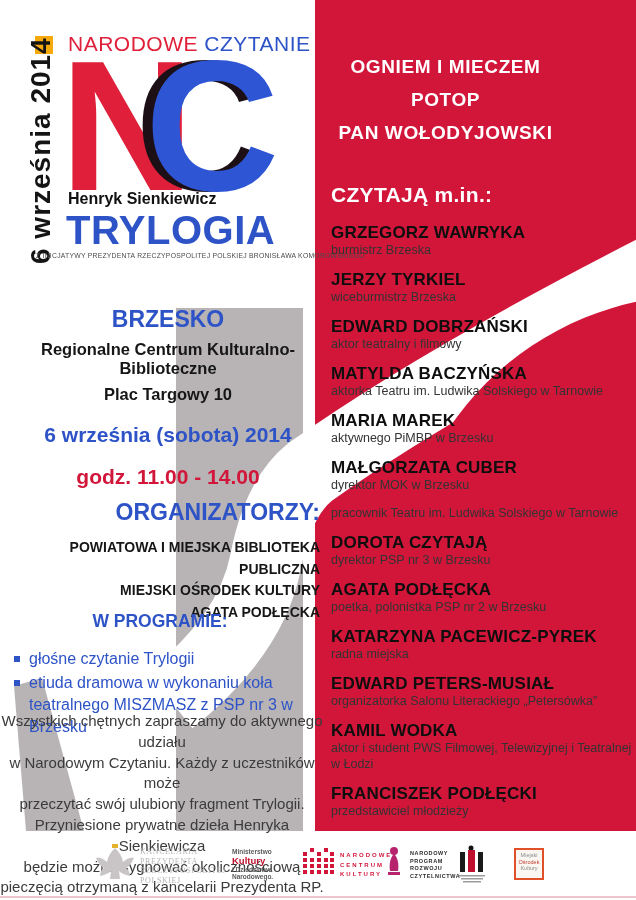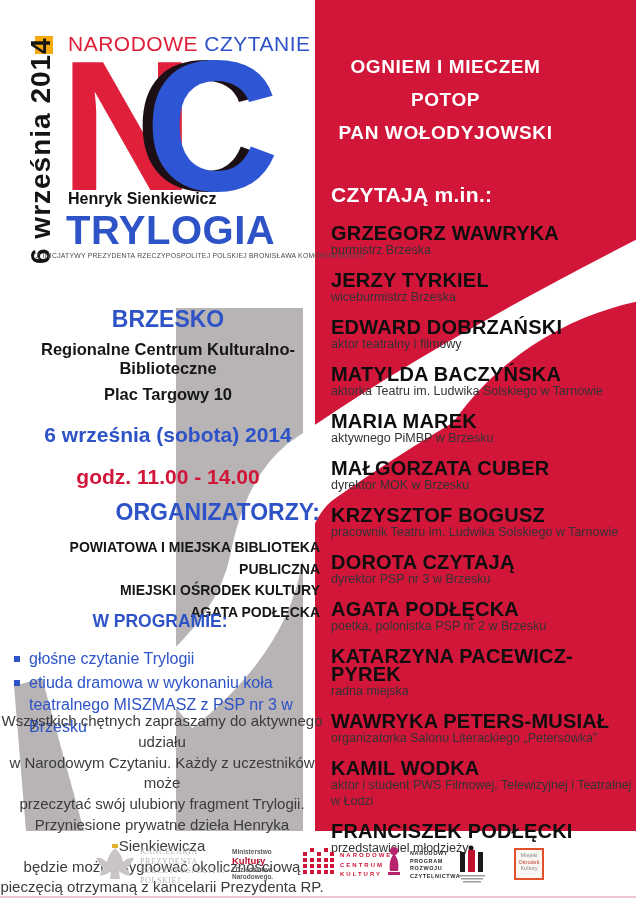--- a/index.html
+++ b/index.html
@@ -48,21 +48,21 @@
   }
   .invitation{left:0;top:711px;width:324px;text-align:center;}
   .invitation-line{font-size:15px;color:#3b3b3b;line-height:20.8px;}
 
   
   .books{left:315px;top:50px;width:261px;text-align:center;color:#ffffff;
          font-size:19px;font-weight:bold;letter-spacing:.6px;line-height:33px;}
   .readers-heading{left:331px;top:183px;font-size:21px;font-weight:bold;color:#ffffff;letter-spacing:.3px;}
   .readers{left:331px;top:224px;width:306px;}
   .reader{margin-bottom:12.5px;}
-  .reader-name{font-size:20px;font-weight:bold;color:#0e0e0e;letter-spacing:.2px;line-height:18px;}
+  .reader-name{font-size:17px;font-weight:bold;color:#0e0e0e;letter-spacing:.2px;line-height:18px;}
   .reader-role{font-size:12.5px;color:#333333;line-height:15.5px;margin-top:1px;white-space:pre-line;}
 
   
   .kancelaria-text{left:140px;top:847px;font-family:"Liberation Serif",serif;
     font-size:8px;color:#b9b5b6;letter-spacing:.6px;line-height:9.5px;}
   .ministry{left:232px;top:848px;line-height:7.5px;}
   .ministry .m1,.ministry .m3,.ministry .m4{font-size:6.5px;font-weight:bold;color:#5b5b5b;}
   .ministry .m2{font-size:9.5px;font-weight:bold;color:#c00f2d;line-height:10px;}
   .nck-text{left:340px;top:851px;font-size:6px;font-weight:bold;color:#d2163a;
     letter-spacing:2px;line-height:9.5px;}
@@ -148,41 +148,40 @@
         <div class="reader-name">MARIA MAREK</div>
         <div class="reader-role">aktywnego PiMBP w Brzesku</div>
       </div>
 
       <div class="reader">
         <div class="reader-name">MAŁGORZATA CUBER</div>
         <div class="reader-role">dyrektor MOK w Brzesku</div>
       </div>
 
       <div class="reader">
-        <div class="reader-name">KRZYSZTOF BOGUSZ</div>
         <div class="reader-role">pracownik Teatru im. Ludwika Solskiego w Tarnowie</div>
       </div>
 
       <div class="reader">
         <div class="reader-name">DOROTA CZYTAJĄ</div>
         <div class="reader-role">dyrektor PSP nr 3 w Brzesku</div>
       </div>
 
       <div class="reader">
         <div class="reader-name">AGATA PODŁĘCKA</div>
         <div class="reader-role">poetka, polonistka PSP nr 2 w Brzesku</div>
       </div>
 
       <div class="reader">
         <div class="reader-name">KATARZYNA PACEWICZ-PYREK</div>
         <div class="reader-role">radna miejska</div>
       </div>
 
       <div class="reader">
-        <div class="reader-name">WAWRYKA PETERS-MUSIAŁ</div>
+        <div class="reader-name">EDWARD PETERS-MUSIAŁ</div>
         <div class="reader-role">organizatorka Salonu Literackiego „Petersówka”</div>
       </div>
 
       <div class="reader">
         <div class="reader-name">KAMIL WODKA</div>
         <div class="reader-role">aktor i student  PWS Filmowej, Telewizyjnej i Teatralnej
 w Łodzi</div>
       </div>
 
       <div class="reader">

